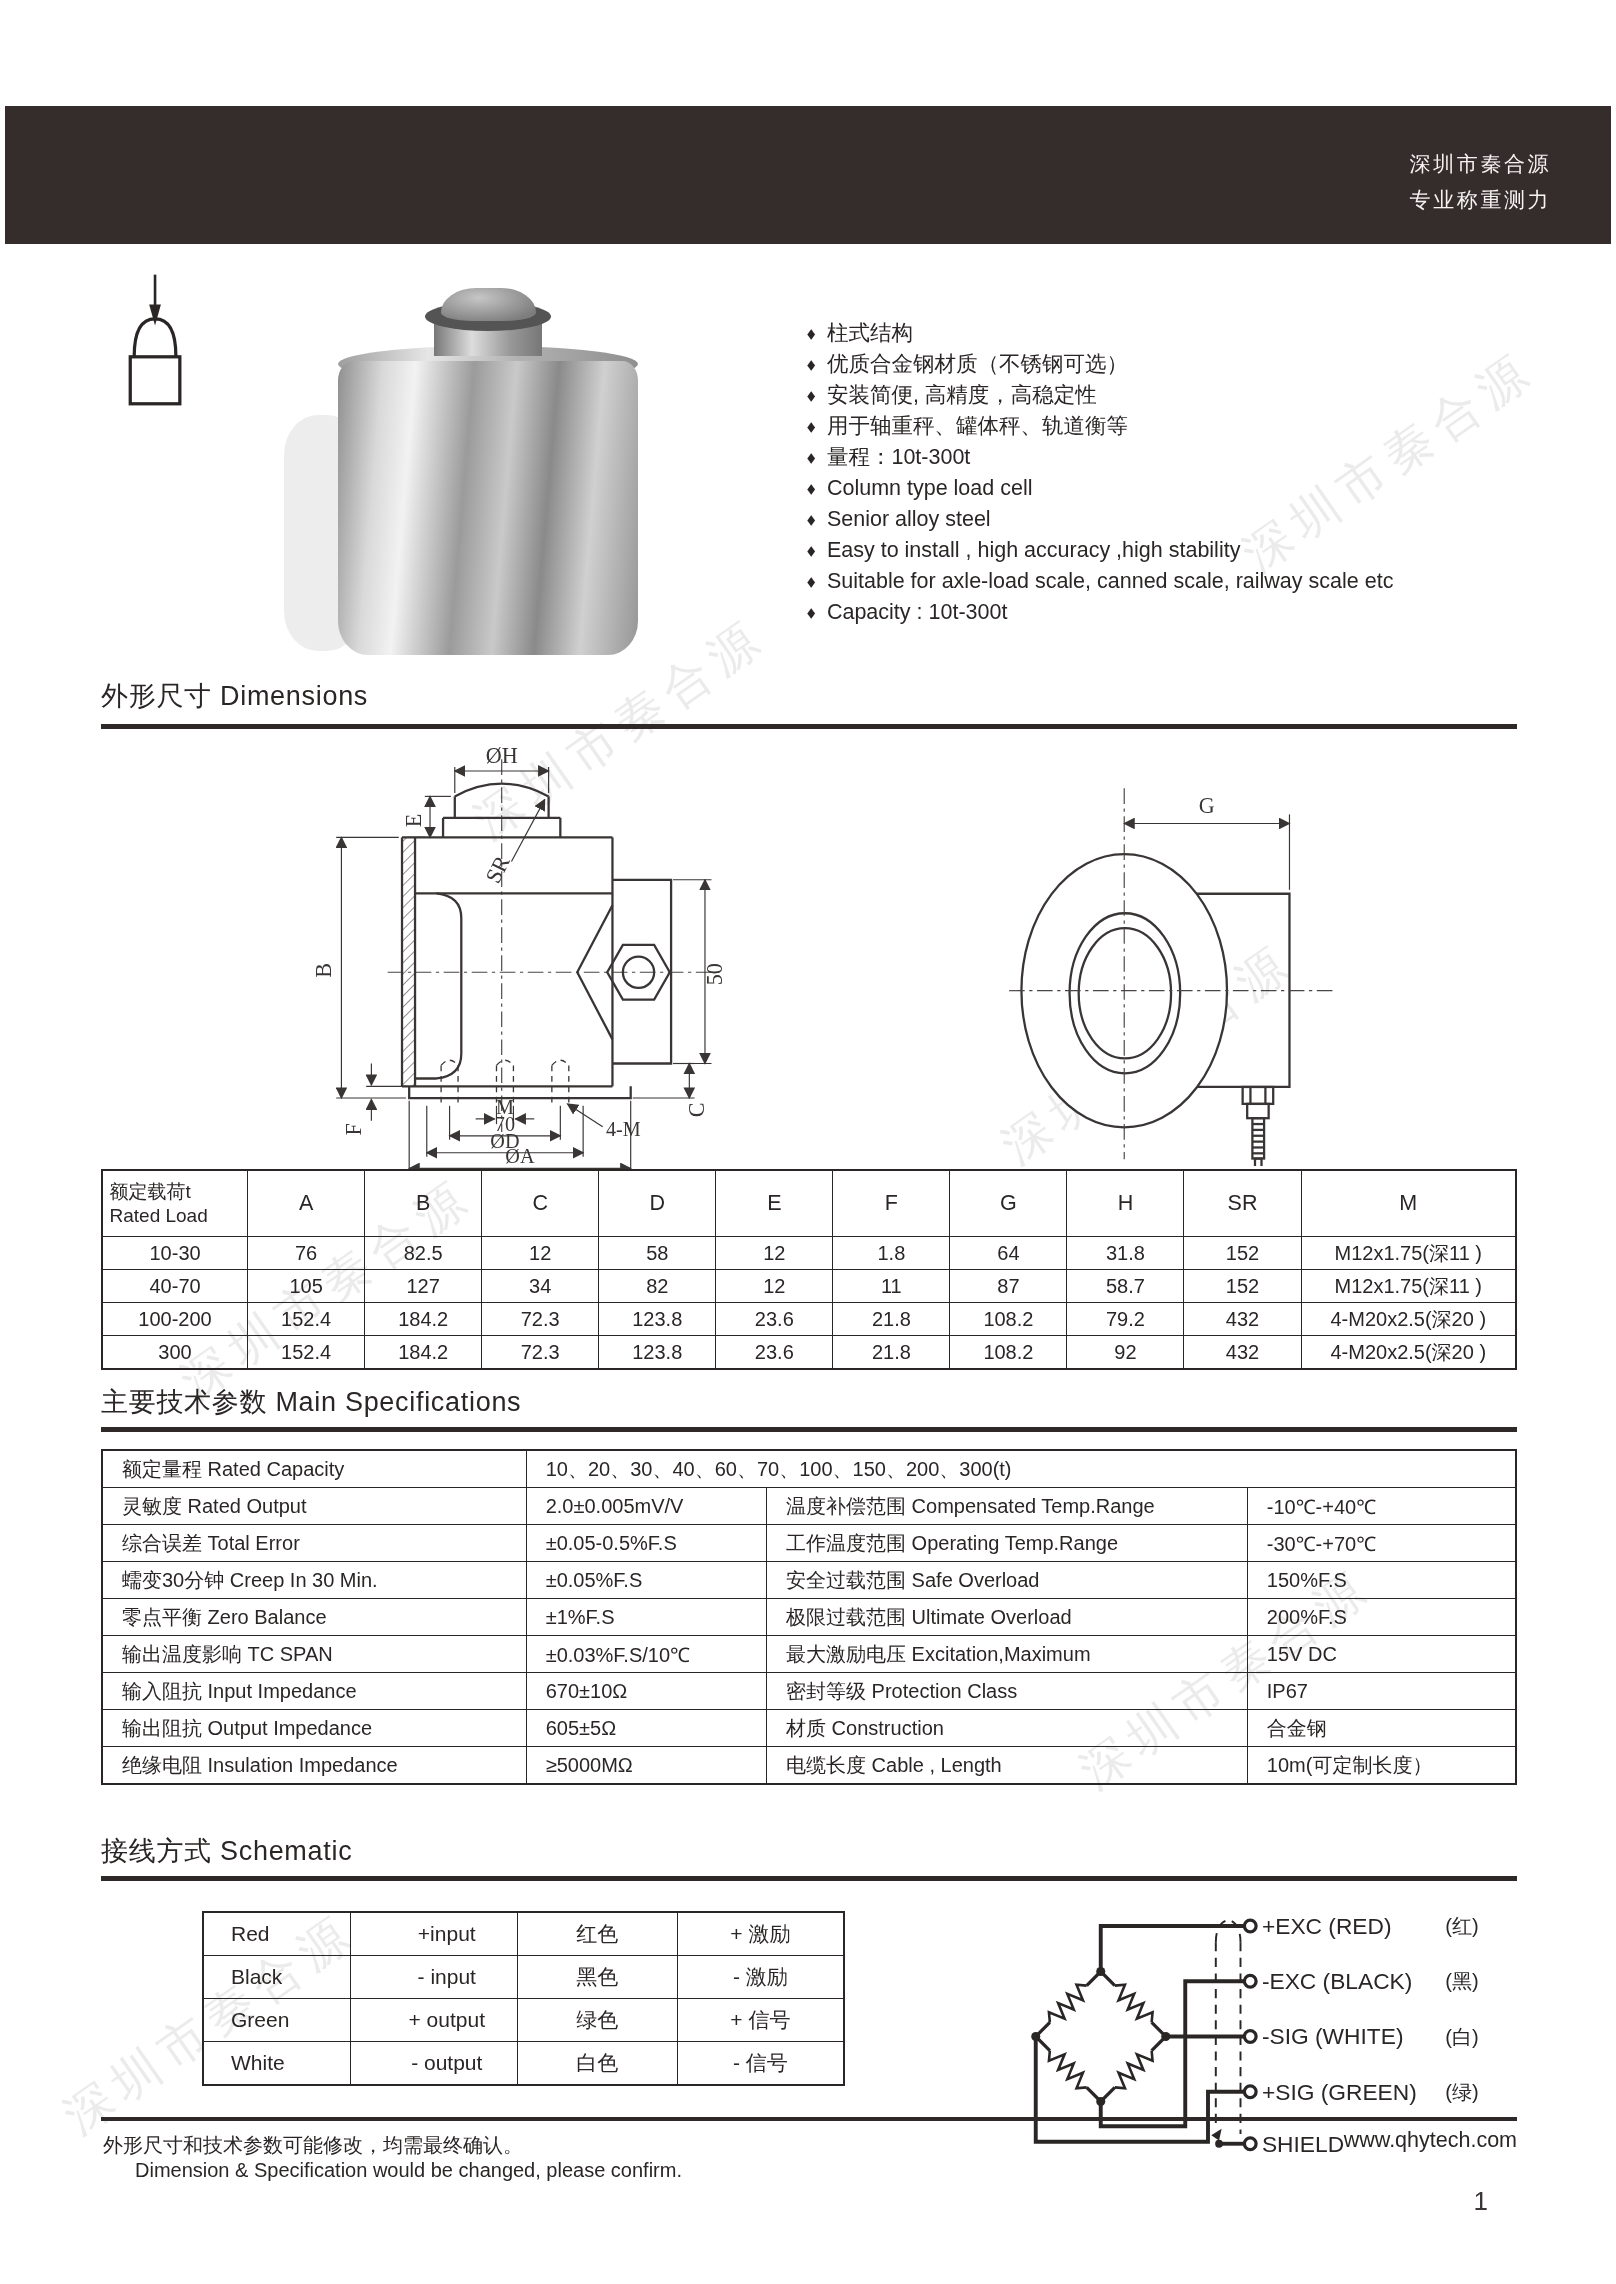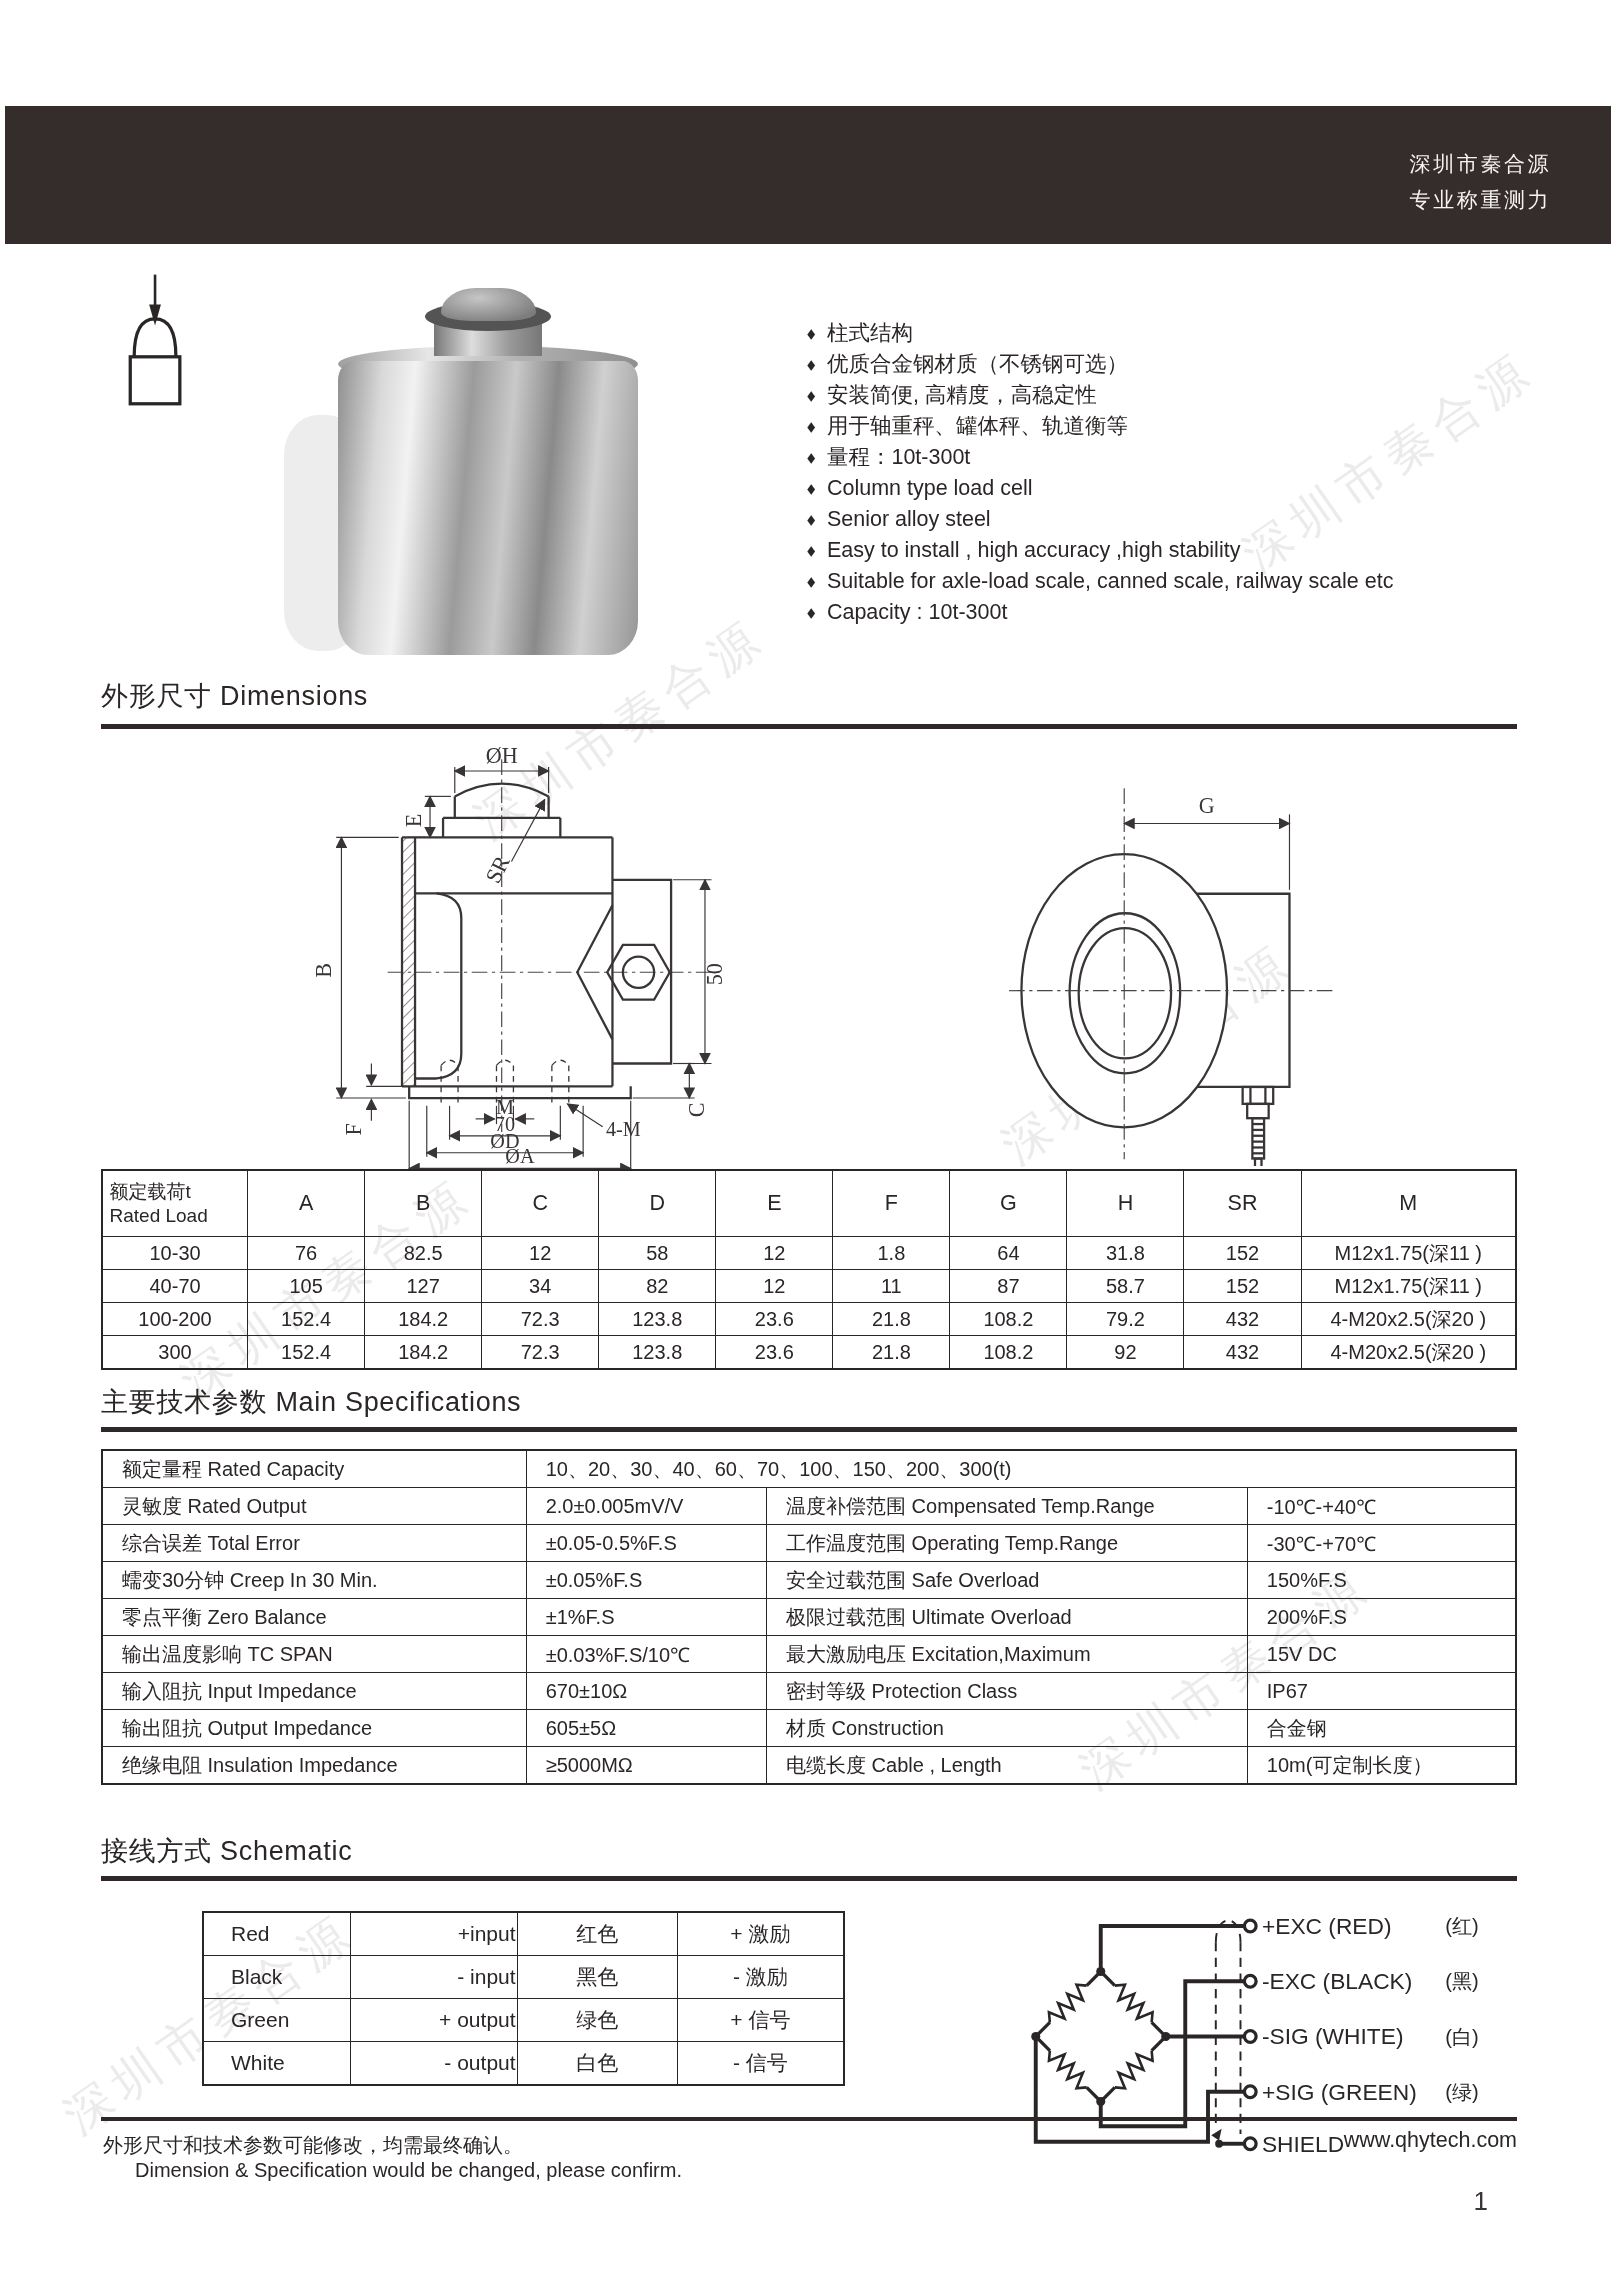--- a/index.html
+++ b/index.html
@@ -46,21 +46,21 @@
   .dims-table td{height:30px;text-align:center;}
   .dims-table .load-hdr{font-size:19px;text-align:left;padding-left:6.5px;line-height:23.4px;}
   .dims-table{border:2px solid #2b2626;}
   
   .spec-table{position:absolute;left:101px;top:1449px;width:1416px;font-size:20px;border:2px solid #2b2626;}
   .spec-table td{height:34px;padding-left:19px;text-align:left;}
   
   .wire-table{position:absolute;left:202px;top:1911px;width:643px;font-size:21px;border:2px solid #2b2626;}
   .wire-table td{height:40px;}
   .wire-table td:nth-child(1){padding-left:27px;text-align:left;}
-  .wire-table td:nth-child(2){padding-left:27px;text-align:right;}
+  .wire-table td:nth-child(2){padding-left:27px;text-align:center;}
   .wire-table td:nth-child(3),.wire-table td:nth-child(4){text-align:center;}
   
   .drawing{position:absolute;}
   .dim-label{font-family:"Liberation Serif", serif;font-size:34px;fill:#3a3535;}
   .dim-label-sm{font-family:"Liberation Serif", serif;font-size:31px;fill:#3a3535;}
   
   .term-en{font-family:"Liberation Sans", sans-serif;font-size:35px;font-weight:500;fill:#2a2626;}
   .term-zh{font-family:"Liberation Sans", sans-serif;font-size:31px;fill:#2a2626;}
   
   .footer-rule{position:absolute;left:101px;top:2117px;width:1416px;height:3.9px;background:#2f2828;}

